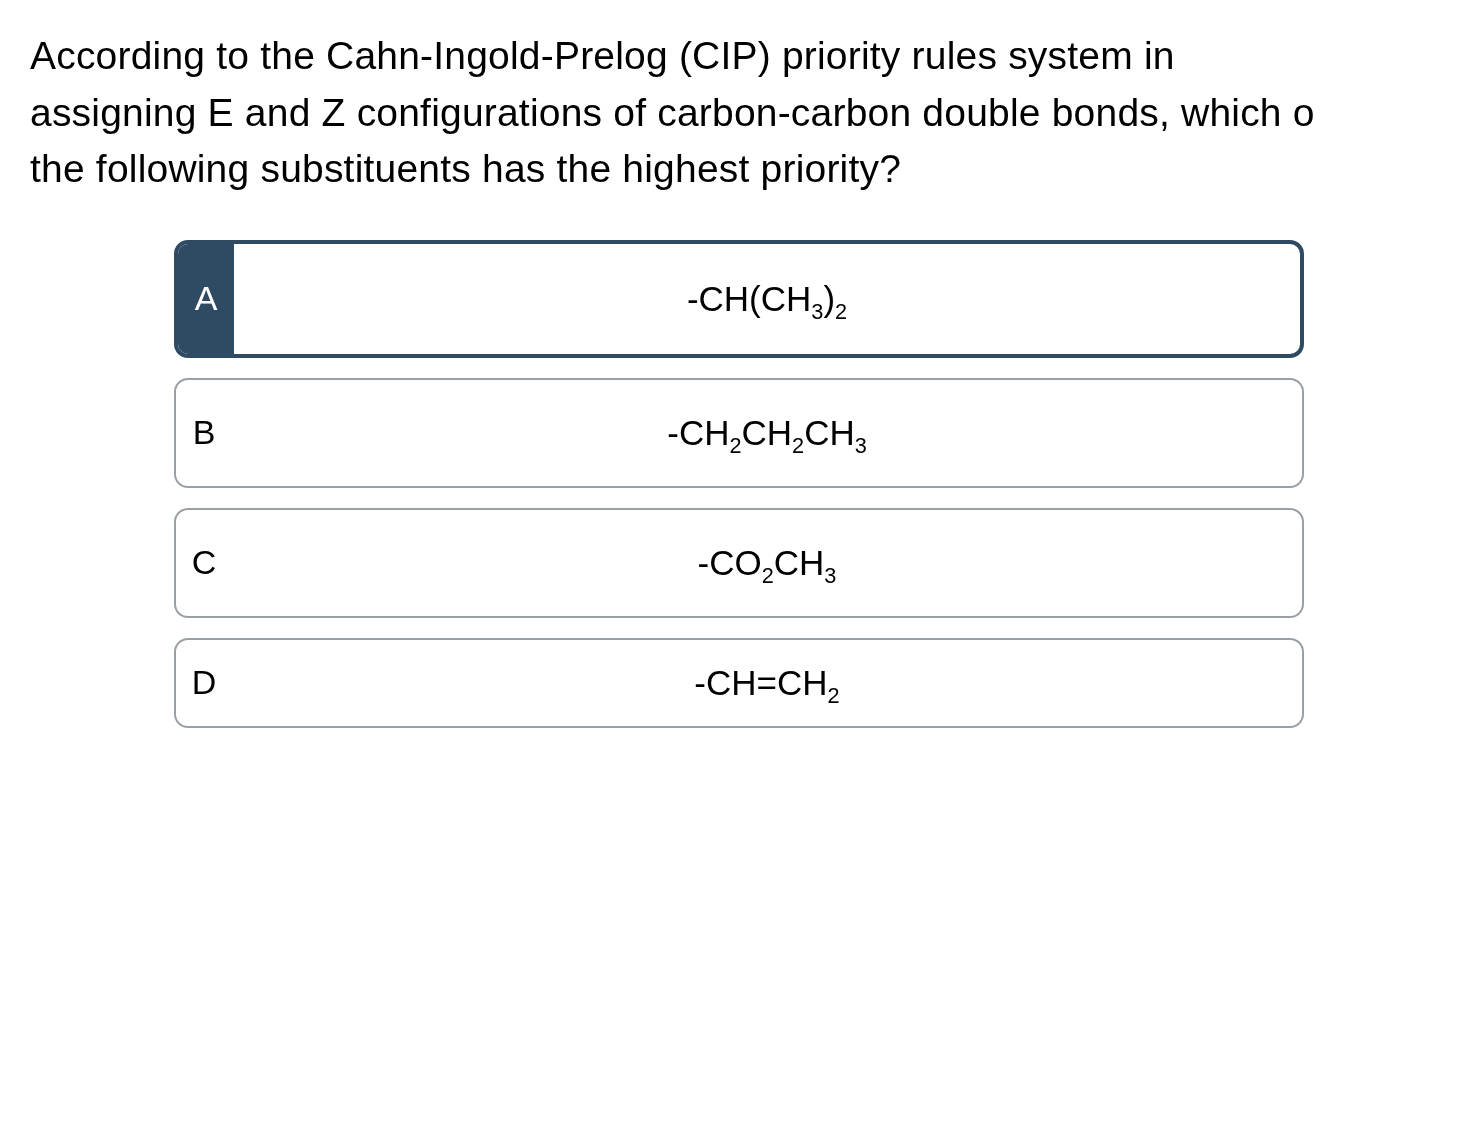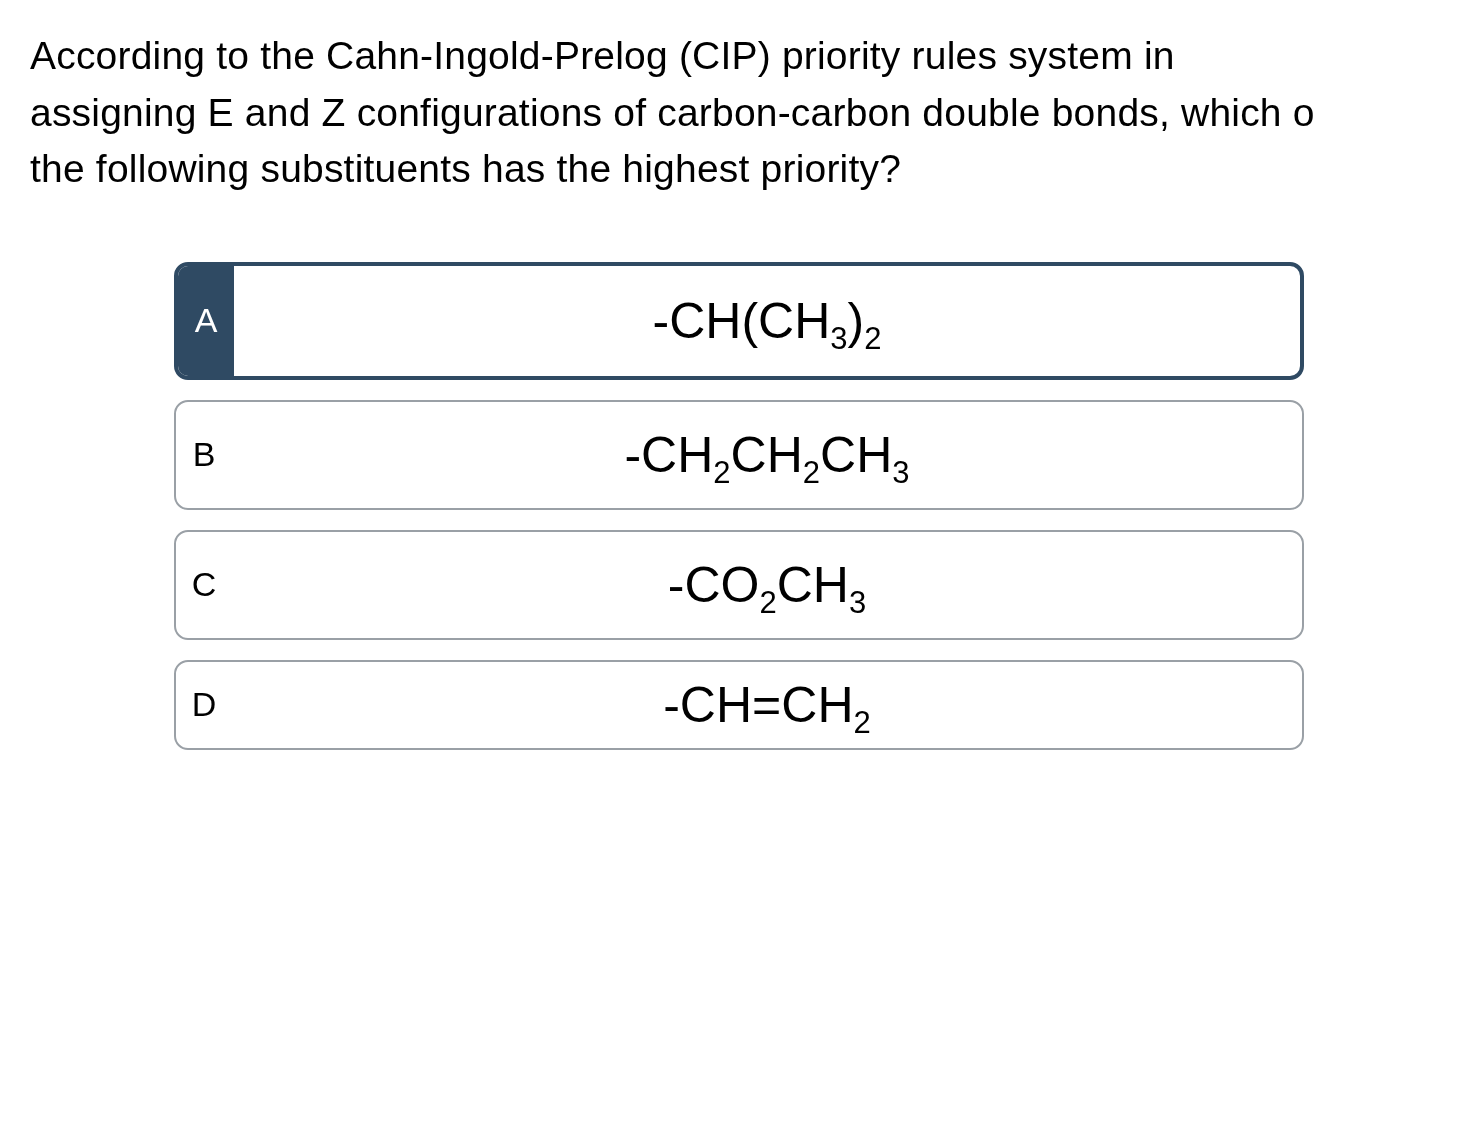--- a/index.html
+++ b/index.html
@@ -11,21 +11,21 @@
     overflow: hidden;
   }
   .page {
     padding: 28px 0 0 30px;
   }
   .question {
     font-size: 39px;
     color: #000;
     line-height: 1.45;
     letter-spacing: 0.2px;
-    margin-bottom: 64px;
+    margin-bottom: 42px;
     white-space: pre-line;
   }
   .options {
     margin-left: 144px;
     width: 1130px;
     display: flex;
     flex-direction: column;
     gap: 20px;
   }
   .option {
@@ -54,21 +54,21 @@
   .option.selected .letter {
     background: #2f4a63;
     color: #fff;
     width: 56px;
   }
   .option .content {
     flex: 1;
     display: flex;
     align-items: center;
     justify-content: center;
-    font-size: 50px;
+    font-size: 35px;
     color: #000;
   }
   .option.short { height: 90px; }
   .formula { white-space: nowrap; }
   sub { font-size: 0.62em; vertical-align: sub; line-height: 0; }
 </style>
 </head>
 <body>
 
 <div class="page">

